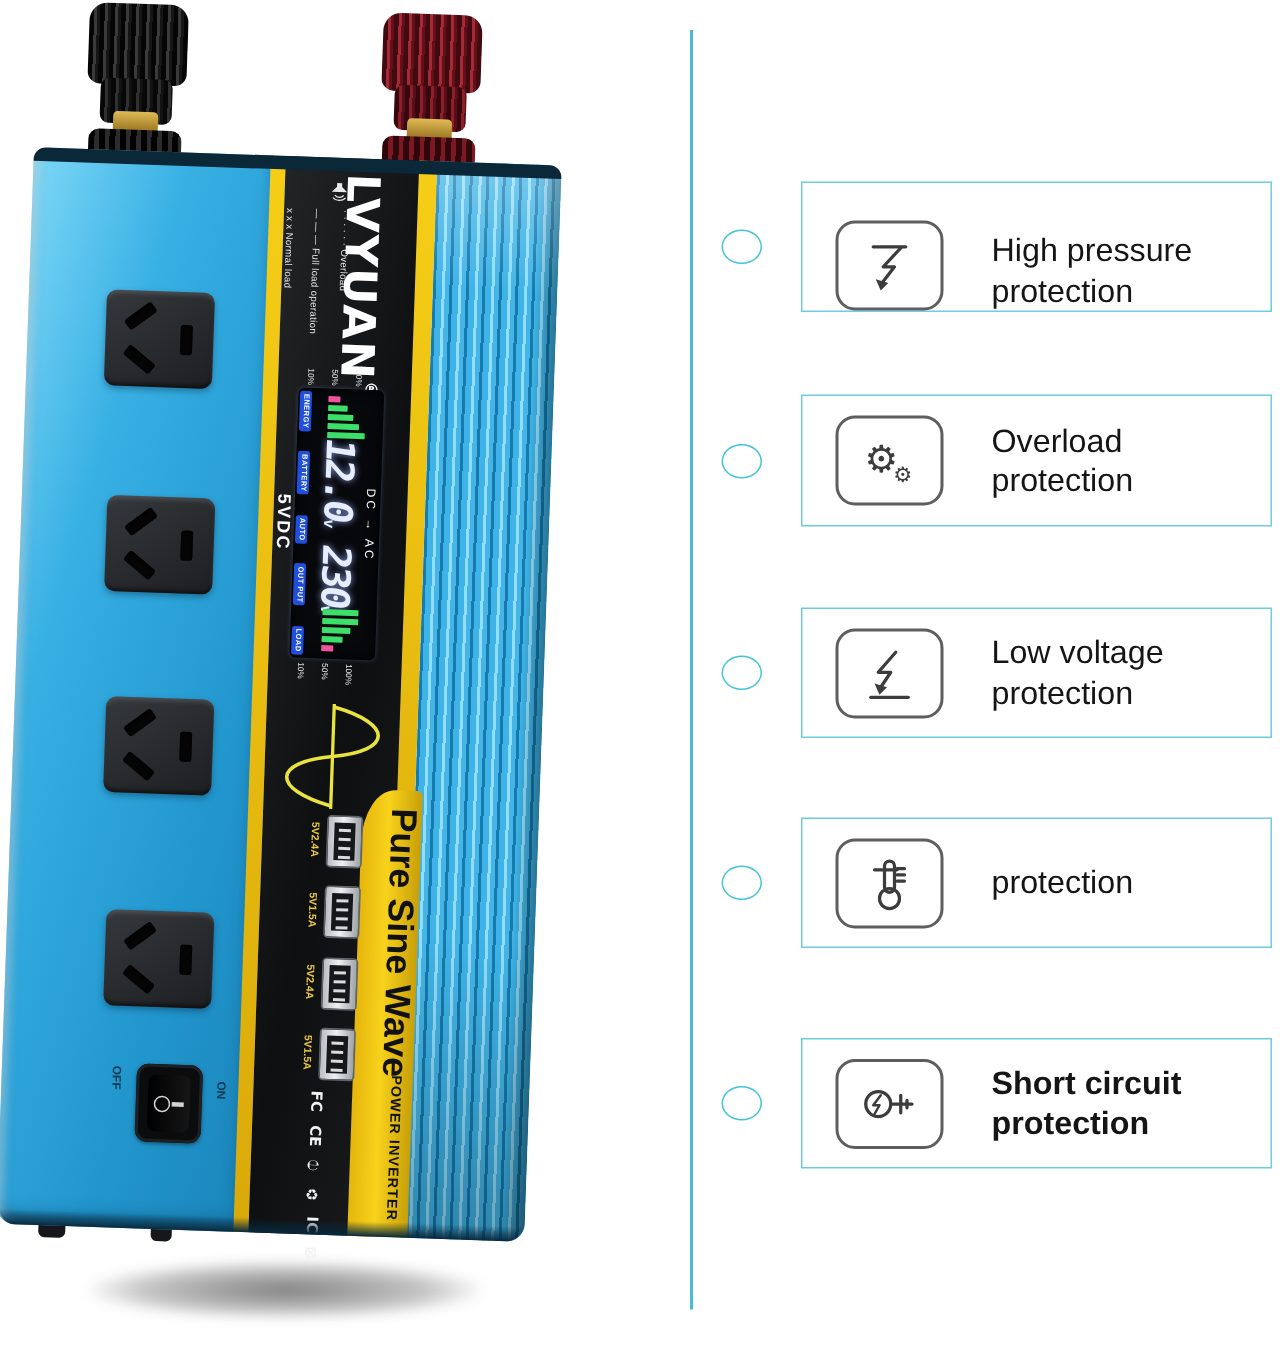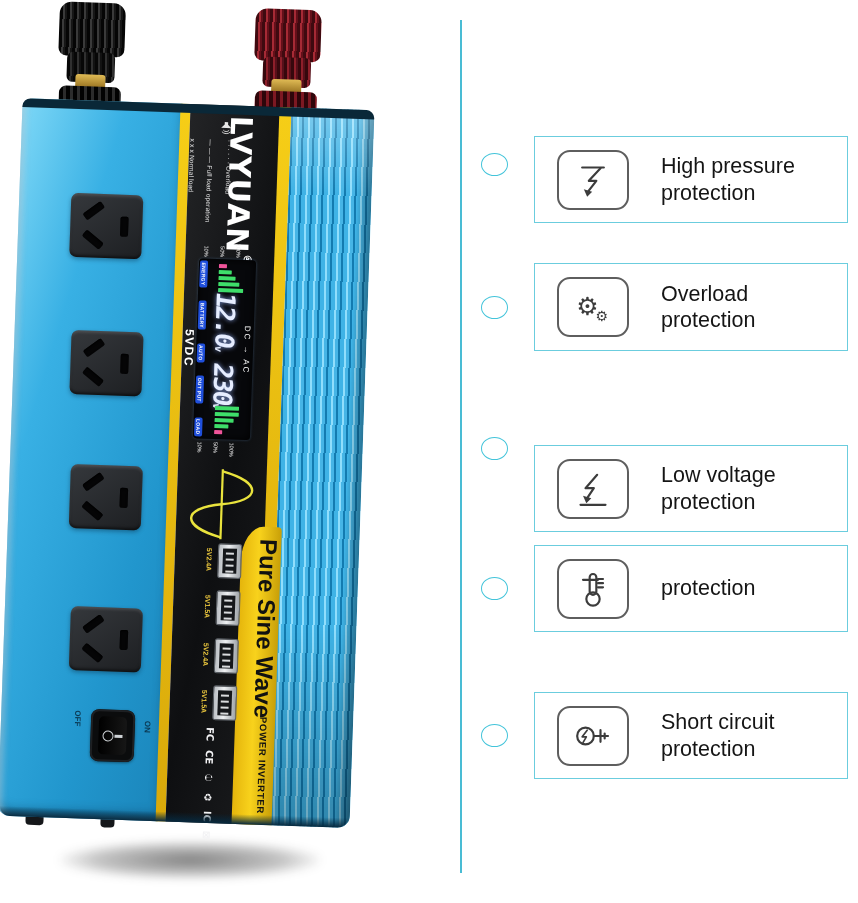--- a/index.html
+++ b/index.html
@@ -298,21 +298,21 @@
 </div>
 
 <div class="vline"></div>
 
 <div class="fcircle" style="left:481px;top:153px;"></div>
 <div class="fcircle" style="left:481px;top:296px;"></div>
 <div class="fcircle" style="left:481px;top:437px;"></div>
 <div class="fcircle" style="left:481px;top:577px;"></div>
 <div class="fcircle" style="left:481px;top:724px;"></div>
 
-<div class="fbox" style="top:136px;">
+<div class="fbox" style="top:121px;align-items:flex-end;">
   <div class="ficon">
     <svg width="40" height="40" viewBox="0 0 48 48">
       <path d="M11 9 H37"></path>
       <path d="M33 10 L19 25 L28 25 L18 38"></path>
       <path d="M13 35 L17 44 L23 38 Z" fill="#3c3c3c" stroke="none"></path>
     </svg>
   </div>
   <div class="ftext">
     <div>High pressure</div>
     <div>protection</div>
@@ -325,21 +325,21 @@
       <text x="4" y="33" font-size="30" fill="#3c3c3c" stroke="none" font-family="DejaVu Sans">⚙</text>
       <text x="27" y="41" font-size="17" fill="#3c3c3c" stroke="none" font-family="DejaVu Sans">⚙</text>
     </svg>
   </div>
   <div class="ftext">
     <div>Overload</div>
     <div>protection</div>
   </div>
 </div>
 
-<div class="fbox" style="top:405px;margin-top:40px;">
+<div class="fbox" style="top:405px;">
   <div class="ficon">
     <svg width="40" height="40" viewBox="0 0 48 48">
       <path d="M29 7 L15 23 L25 23 L17 35"></path>
       <path d="M12 32 L16 41 L22 35 Z" fill="#3c3c3c" stroke="none"></path>
       <path d="M9 43 H39"></path>
     </svg>
   </div>
   <div class="ftext">
     <div>Low voltage</div>
     <div>protection</div>
@@ -353,21 +353,21 @@
       <circle cx="24" cy="36" r="8"></circle>
       <path d="M30 12 H36 M30 17 H36 M30 22 H36"></path>
       <path d="M12 13 H30"></path>
     </svg>
   </div>
   <div class="ftext">
     <div>protection</div>
   </div>
 </div>
 
-<div class="fbox" style="top:692px;">
+<div class="fbox" style="top:692px;font-weight:bold;">
   <div class="ficon">
     <svg width="40" height="40" viewBox="0 0 48 48">
       <circle cx="15" cy="24" r="10"></circle>
       <path d="M17 17 L11 25 L16 25 L12 32" stroke-width="2"></path>
       <path d="M25 24 H42"></path>
       <path d="M33 17 V31 M38 21 V27"></path>
     </svg>
   </div>
   <div class="ftext">
     <div>Short circuit</div>

